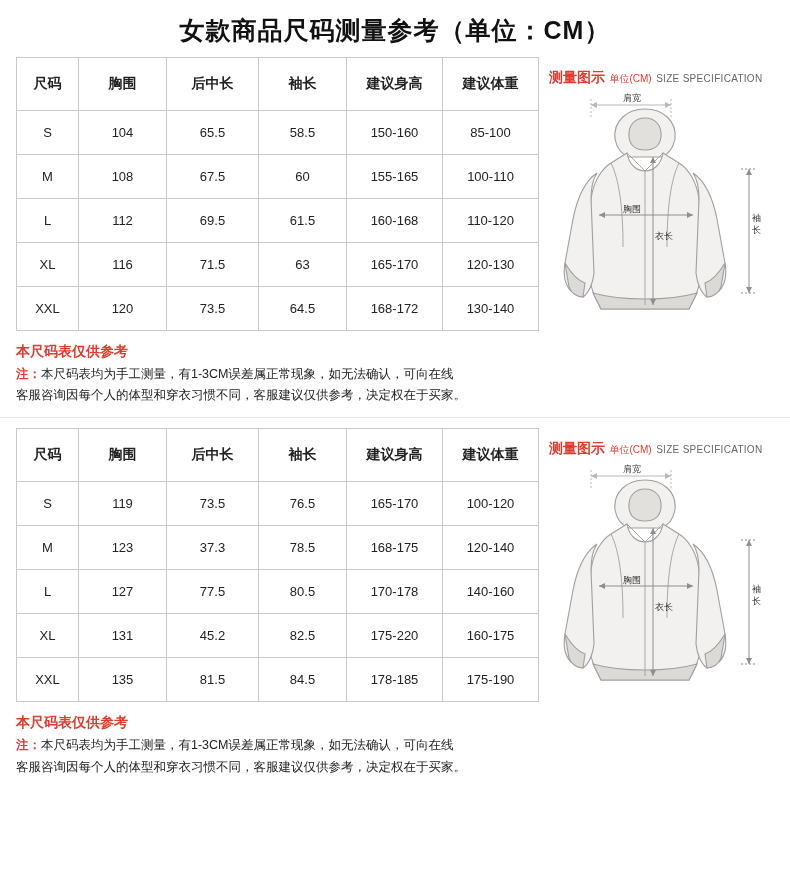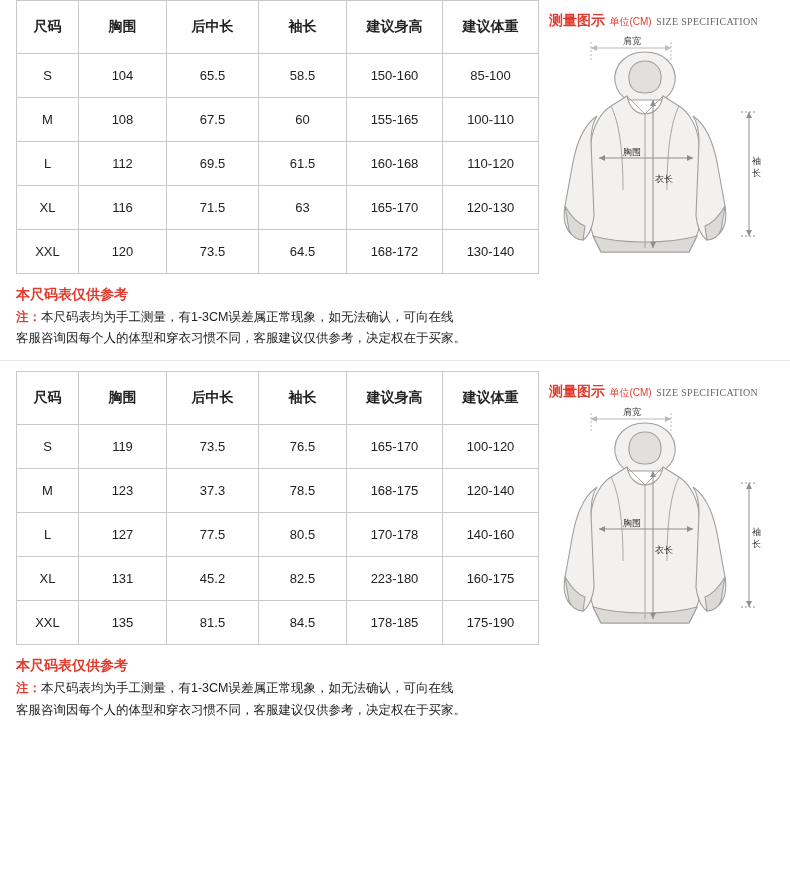--- a/index.html
+++ b/index.html
@@ -85,21 +85,20 @@
     font-weight: bold;
   }
   .dh-unit {
     color: #e23b2e;
     font-size: 10px;
   }
   .dh-en {
     color: #666;
     font-size: 10px;
     letter-spacing: 0.3px;
-    font-family: Liberation Serif, serif;
   }
   .diagram-svg {
     display: block;
     margin-top: 2px;
   }
   .notes {
     padding: 8px 16px 10px 16px;
     font-size: 12.5px;
     line-height: 1.75;
   }
@@ -118,20 +117,21 @@
   .notes .em {
     font-weight: normal;
   }
 </style>
 </head>
 <body>
 
 <div class="page">
 
   <div class="section">
+    <div class="sec-title">女款商品尺码测量参考（单位：CM）</div>
 
     <div class="body-row">
       <table class="size-table">
         <colgroup>
           <col class="c0">
             <col class="c1">
             <col class="c2">
             <col class="c3">
             <col class="c4">
             <col class="c5">
@@ -313,21 +313,21 @@
             <td>77.5</td>
             <td>80.5</td>
             <td>170-178</td>
             <td>140-160</td>
           </tr>
           <tr>
             <td>XL</td>
             <td>131</td>
             <td>45.2</td>
             <td>82.5</td>
-            <td>223-180</td>
+            <td>175-220</td>
             <td>160-175</td>
           </tr>
           <tr>
             <td>XXL</td>
             <td>135</td>
             <td>81.5</td>
             <td>84.5</td>
             <td>178-185</td>
             <td>175-190</td>
           </tr>

